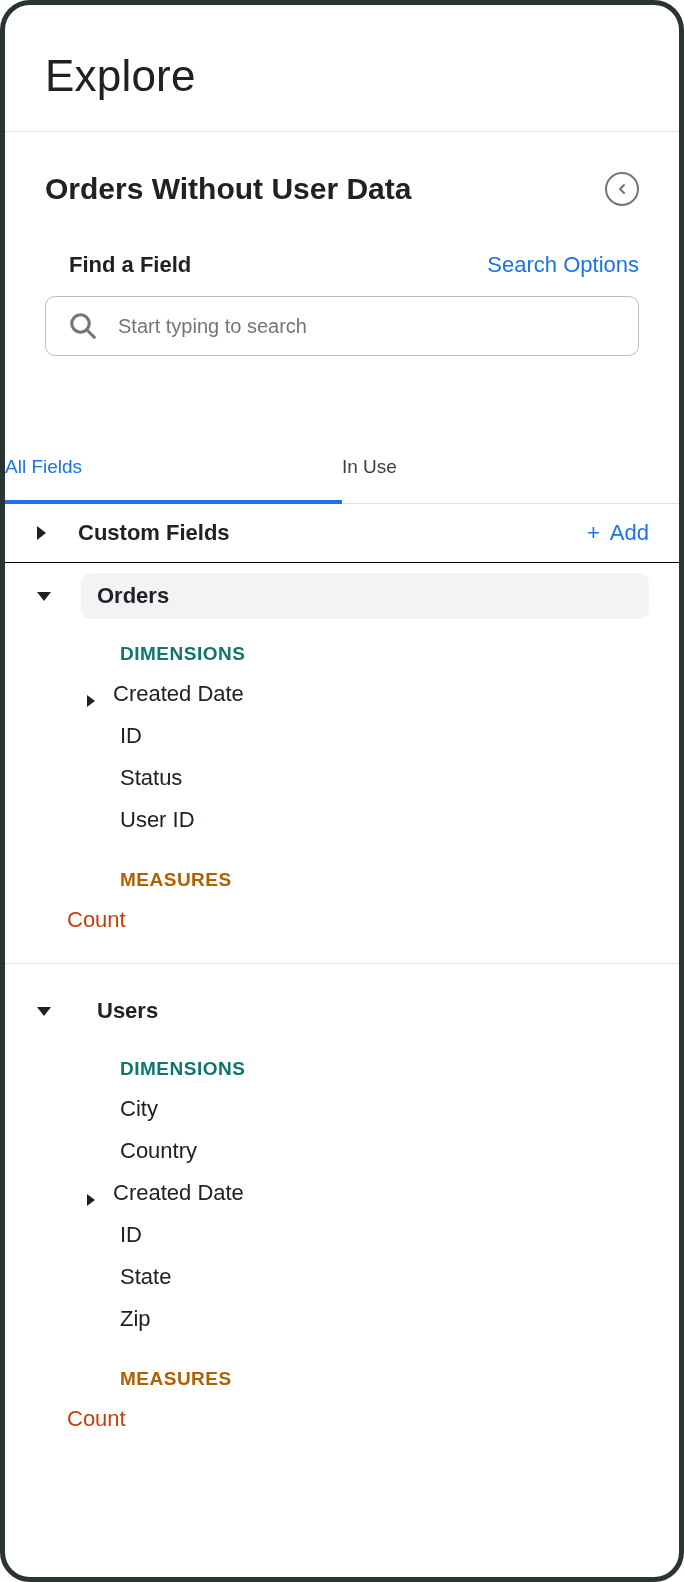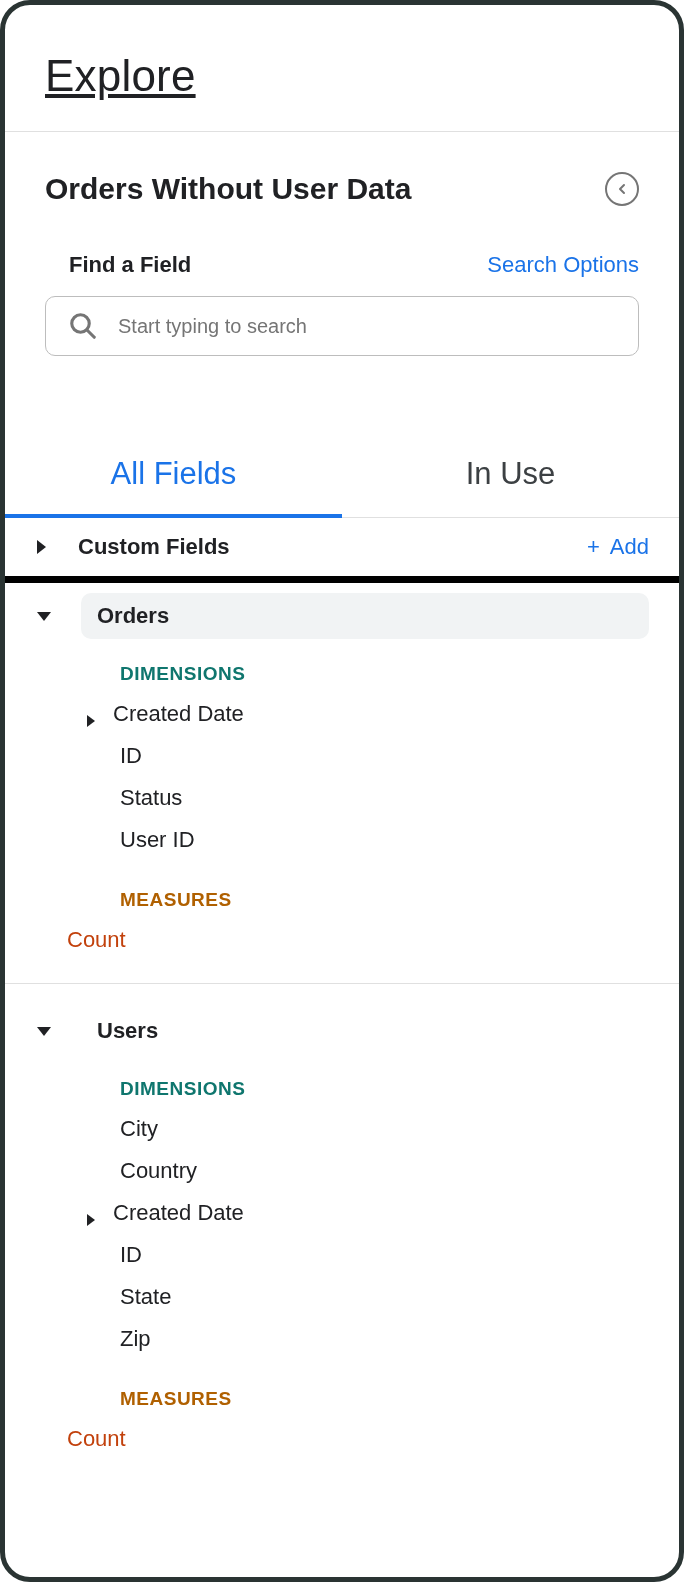--- a/index.html
+++ b/index.html
@@ -22,21 +22,20 @@
   }
 
   .header {
     padding: 46px 40px 30px 40px;
   }
   .header h1 {
     margin: 0;
     font-size: 44px;
     font-weight: 500;
     letter-spacing: 0.2px;
-    text-decoration: underline;
   }
   .divider {
     border: none;
     border-top: 1px solid #e0e0e0;
     margin: 0;
   }
 
   .section {
     padding: 40px 40px 20px 40px;
   }
@@ -104,38 +103,37 @@
   }
   .search-box input::placeholder { color: #757575; }
 
   .tabs {
     display: flex;
     margin-top: 60px;
     border-bottom: 1px solid #e0e0e0;
   }
   .tab {
     flex: 1;
-    text-align: center;
     padding: 20px 0 22px 0;
-    font-size: 31px;
+    font-size: 19px;
     font-weight: 500;
     cursor: pointer;
     color: #3c4043;
   }
   .tab.active {
     color: #1a73e8;
     border-bottom: 4px solid #1a73e8;
     margin-bottom: -1px;
   }
 
   .custom-row {
     display: flex;
     align-items: center;
     padding: 16px 30px 16px 32px;
-    border-bottom: 7px solid #000000;
+    border-bottom: 1px solid #000000;
   }
   .tri-right {
     width: 0; height: 0;
     border-top: 7px solid transparent;
     border-bottom: 7px solid transparent;
     border-left: 9px solid #202124;
     margin-right: 32px;
   }
   .tri-down {
     width: 0; height: 0;

